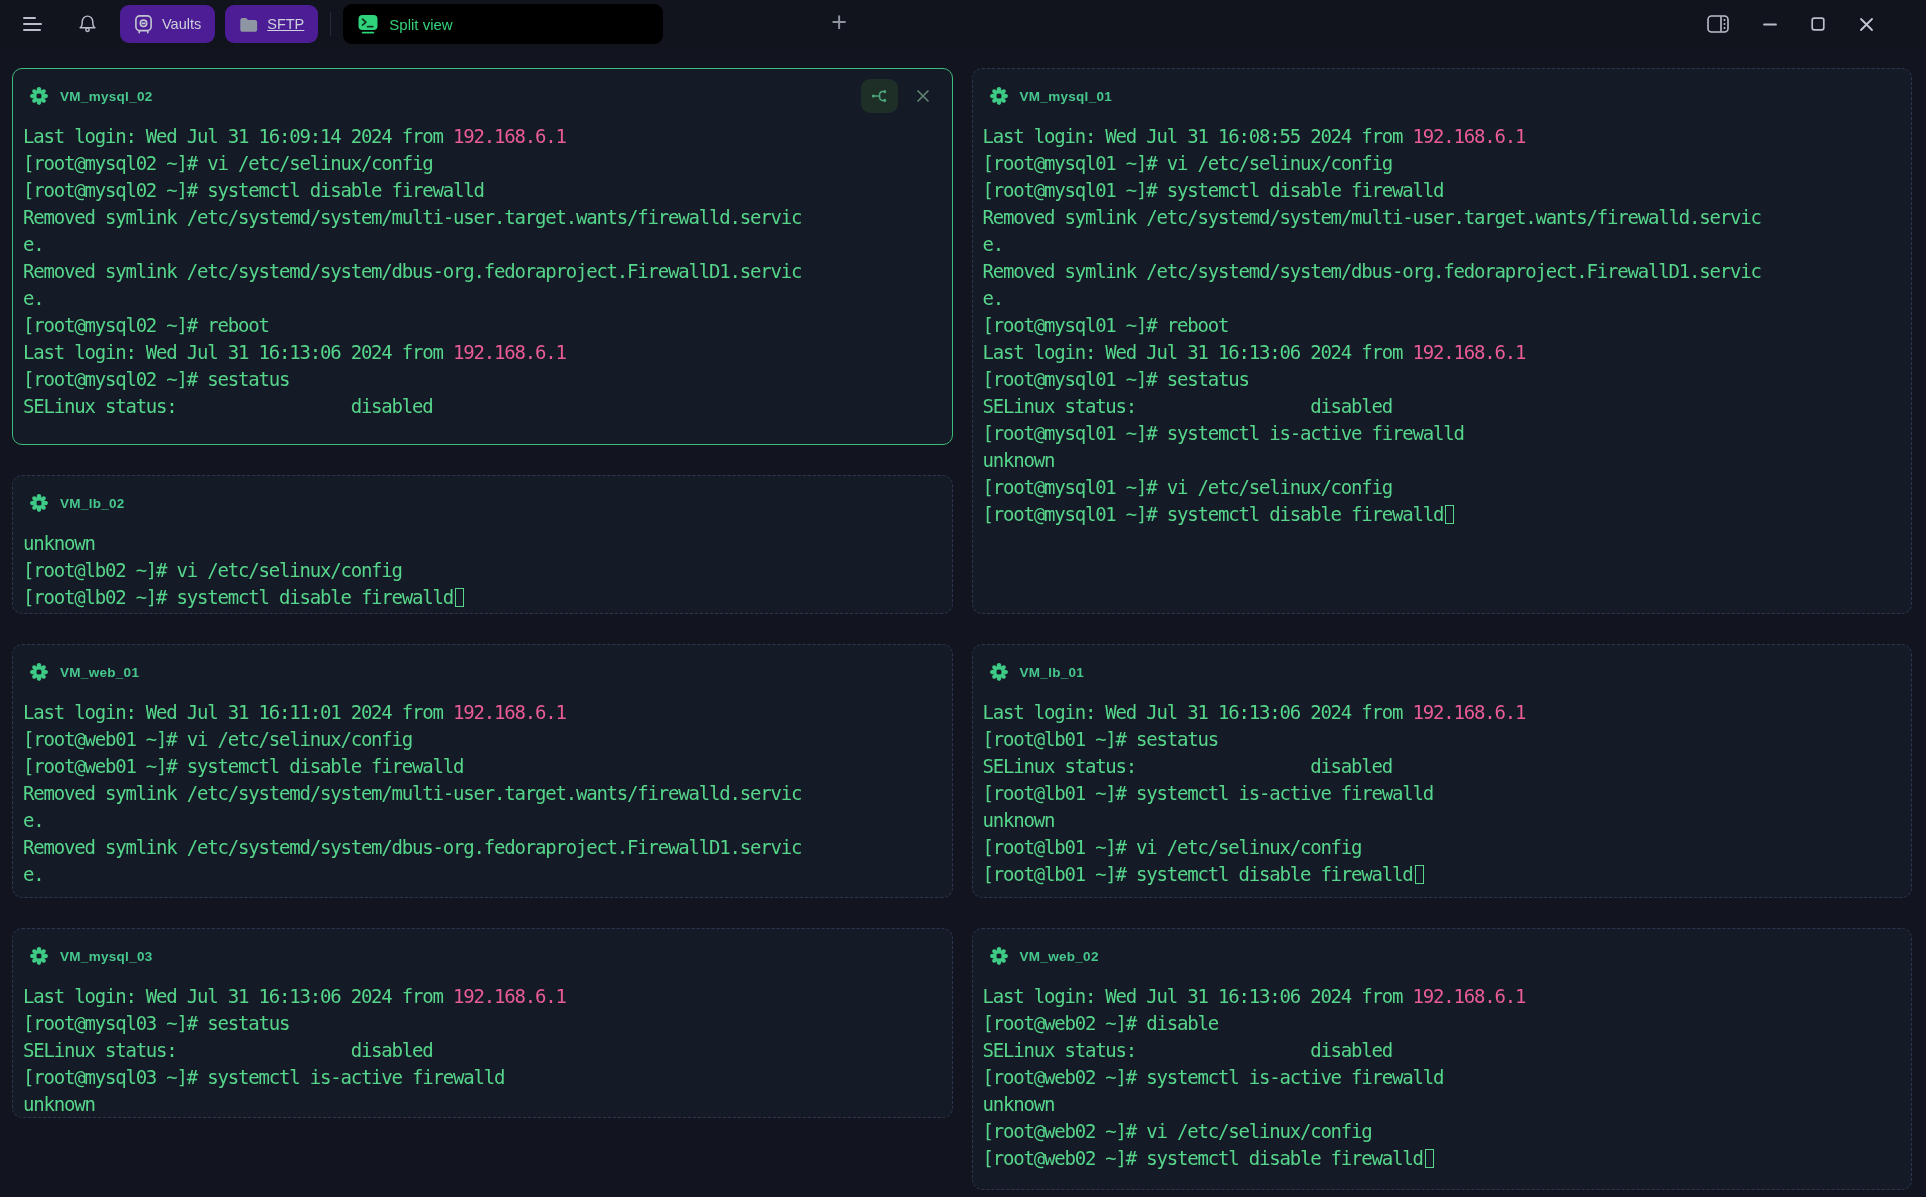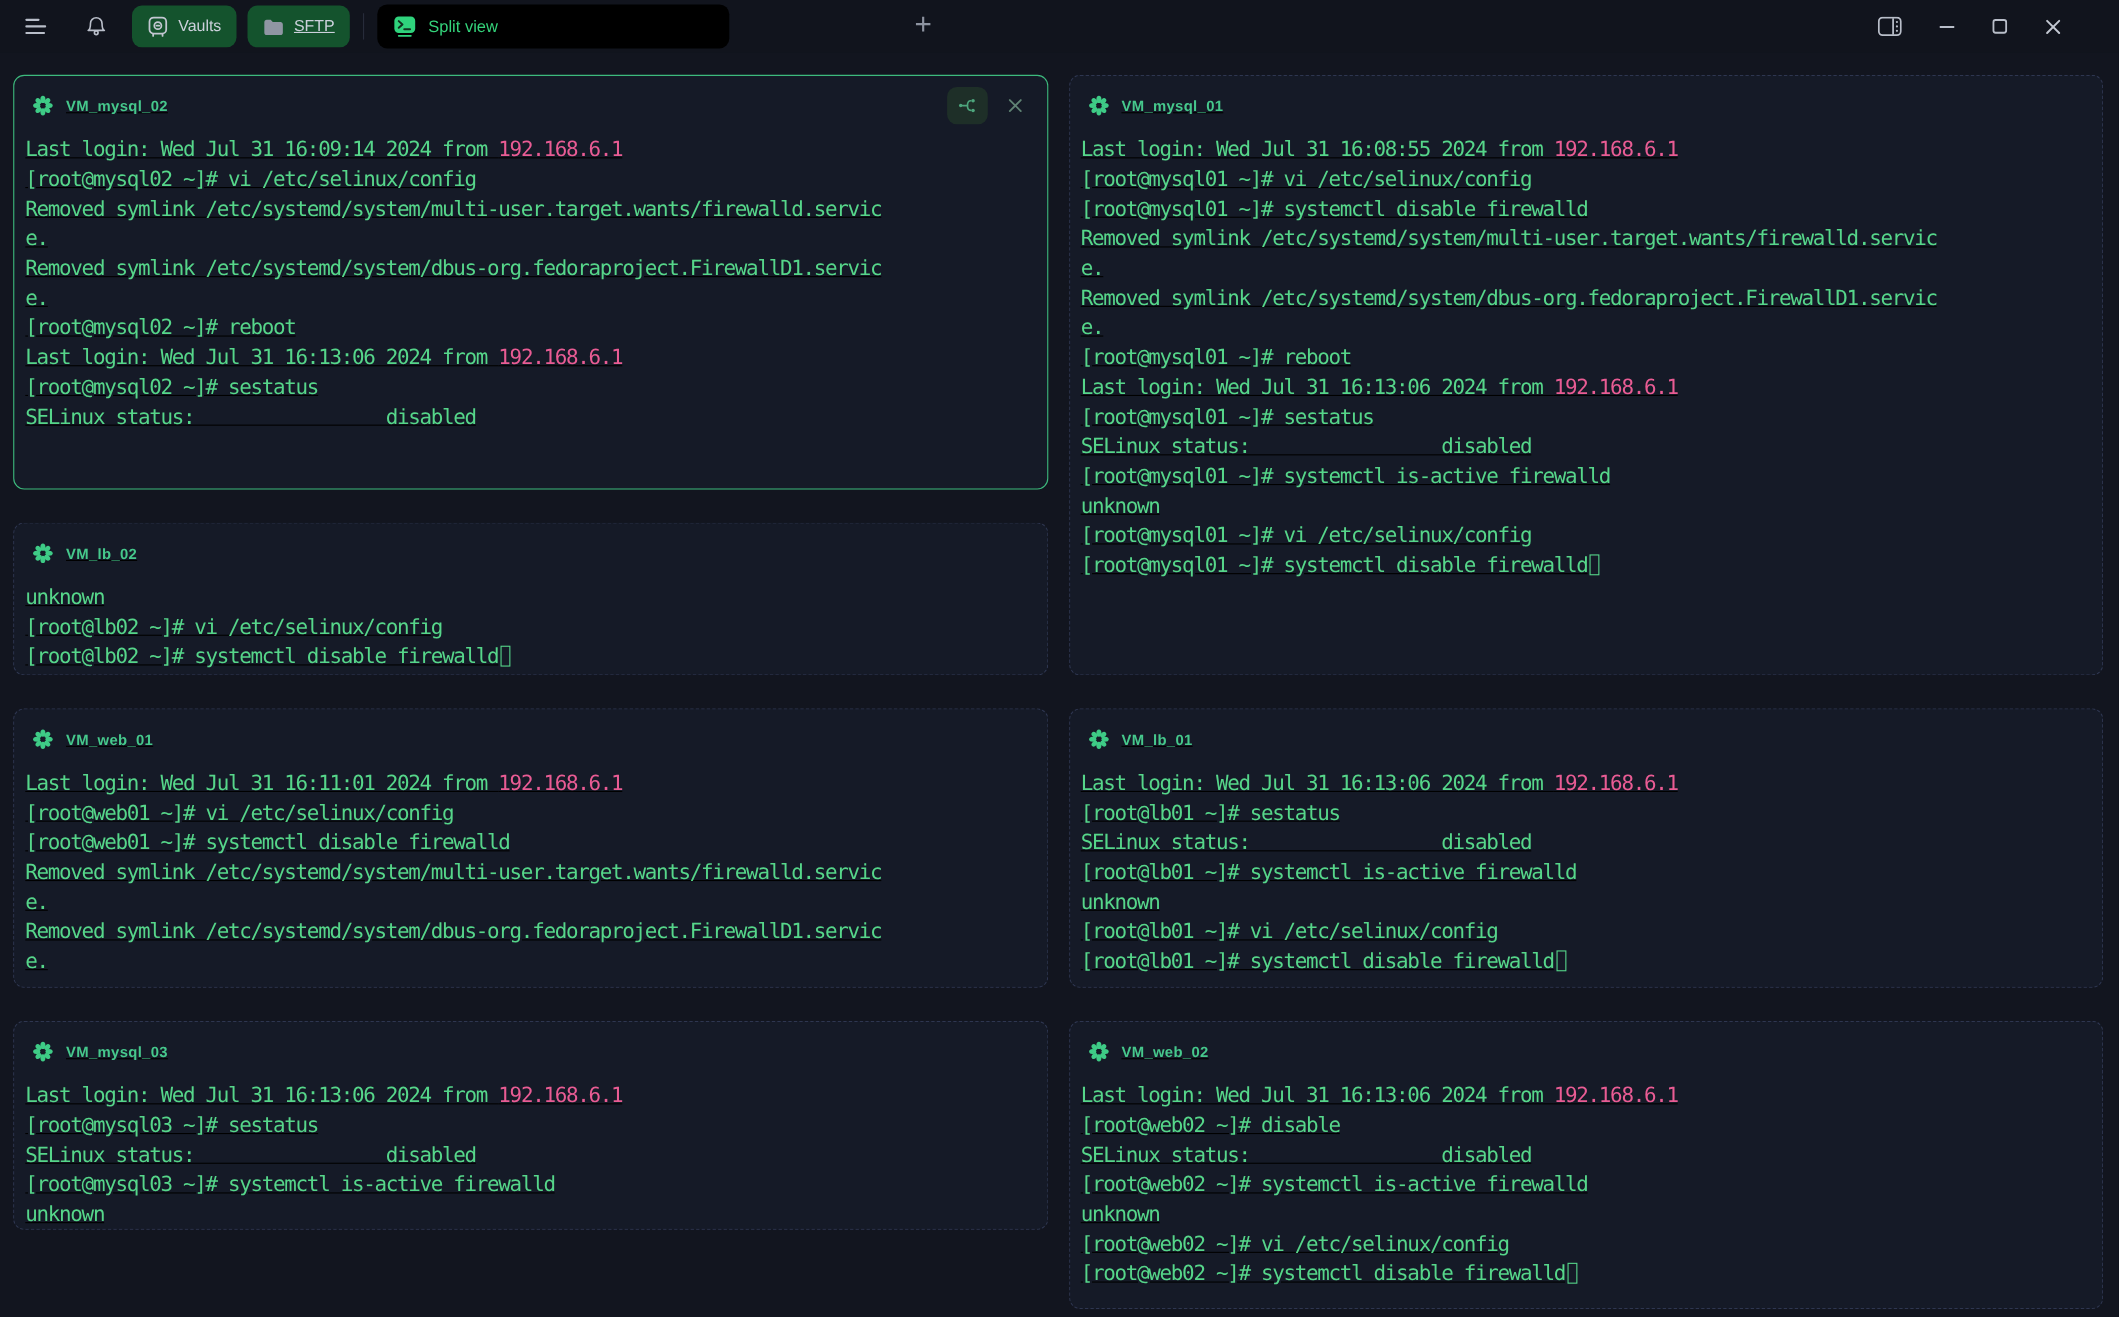--- a/index.html
+++ b/index.html
@@ -4,36 +4,36 @@
 <style>
   * { box-sizing: border-box; }
   html,body { margin:0; padding:0; width:1926px; height:1197px; overflow:hidden;
     background:#12151f; font-family:"Liberation Sans", sans-serif; }
 
   
   .topbar { height:48px; display:flex; align-items:center; padding:0 0 0 10px; background:#11141d; }
   .icon-btn { width:38px; height:38px; display:flex; align-items:center; justify-content:center;
     background:transparent; border:none; cursor:pointer; padding:0; }
   .pill-btn { display:flex; align-items:center; gap:9px; height:38px; padding:0 14px;
-    border:none; border-radius:9px; background:#14532d; color:#ccd1dc; font-size:14.5px;
+    border:none; border-radius:9px; background:#4c1d95; color:#ccd1dc; font-size:14.5px;
     font-family:"Liberation Sans",sans-serif; cursor:pointer; }
   .sep { width:1px; height:24px; background:#272c3a; margin:0 12px; }
   .tab { display:flex; align-items:center; gap:11px; width:320px; height:40px; padding:0 15px;
     border:none; border-radius:9px; background:#000000; color:#34d37a; font-size:15px;
     font-weight:500; cursor:pointer; font-family:"Liberation Sans",sans-serif; }
   .plus-btn { margin-left:160px; background:none; border:none; color:#8d93a0; font-size:27px;
     font-weight:300; line-height:1; cursor:pointer; padding:0 8px 4px 8px; }
   .win-controls { margin-left:auto; margin-right:52px; display:flex; align-items:center; gap:34px; }
   .hamburger { margin-left:4px; }
   .bell-wrap { margin-left:16px; }
   .vaults-wrap { margin-left:14px; }
   .sftp-wrap { margin-left:10px;text-decoration:underline; }
 
   
-  .workspace { display:flex; gap:19px; padding:20px 14px 0 12px;text-decoration:underline; }
+  .workspace { display:flex; gap:19px; padding:20px 14px 0 12px; }
   .col { flex:1; display:flex; flex-direction:column; gap:30px; min-width:0; }
 
   .panel { position:relative; background:#151a27; border:1px dashed #2e3650; border-radius:10px;
     padding:13px 14px 14px 10px; overflow:hidden; flex:none; }
   .panel.active { border:1.5px solid #3dba7d; }
 
   .panel-header { display:flex; align-items:center; gap:11px; height:28px; padding-left:6px; }
   .panel-title { color:#46c88c; font-size:13.5px; font-weight:600; letter-spacing:.3px; }
   .hdr-actions { margin-left:auto; display:flex; align-items:center; gap:12px; padding-right:2px; }
   .split-btn { width:37px; height:34px; border:none; border-radius:9px; background:#1e2f28;
@@ -158,20 +158,21 @@
         <button class="close-btn">
           <svg width="14" height="14" viewBox="0 0 14 14">
             <path d="M2 2 L12 12 M12 2 L2 12" stroke="#5f8273" stroke-width="1.7" stroke-linecap="round"></path>
           </svg>
         </button>
       </span>
     </div>
     <div class="term">
           <div class="t-line">Last login: Wed Jul 31 16:09:14 2024 from <span class="ip">192.168.6.1</span></div>
           <div class="t-line">[root@mysql02 ~]# vi /etc/selinux/config</div>
+          <div class="t-line">[root@mysql02 ~]# systemctl disable firewalld</div>
           <div class="t-line">Removed symlink /etc/systemd/system/multi-user.target.wants/firewalld.servic</div>
           <div class="t-line">e.</div>
           <div class="t-line">Removed symlink /etc/systemd/system/dbus-org.fedoraproject.FirewallD1.servic</div>
           <div class="t-line">e.</div>
           <div class="t-line">[root@mysql02 ~]# reboot</div>
           <div class="t-line">Last login: Wed Jul 31 16:13:06 2024 from <span class="ip">192.168.6.1</span></div>
           <div class="t-line">[root@mysql02 ~]# sestatus</div>
           <div class="t-line">SELinux status:                 disabled</div>
         </div>
   </section>

